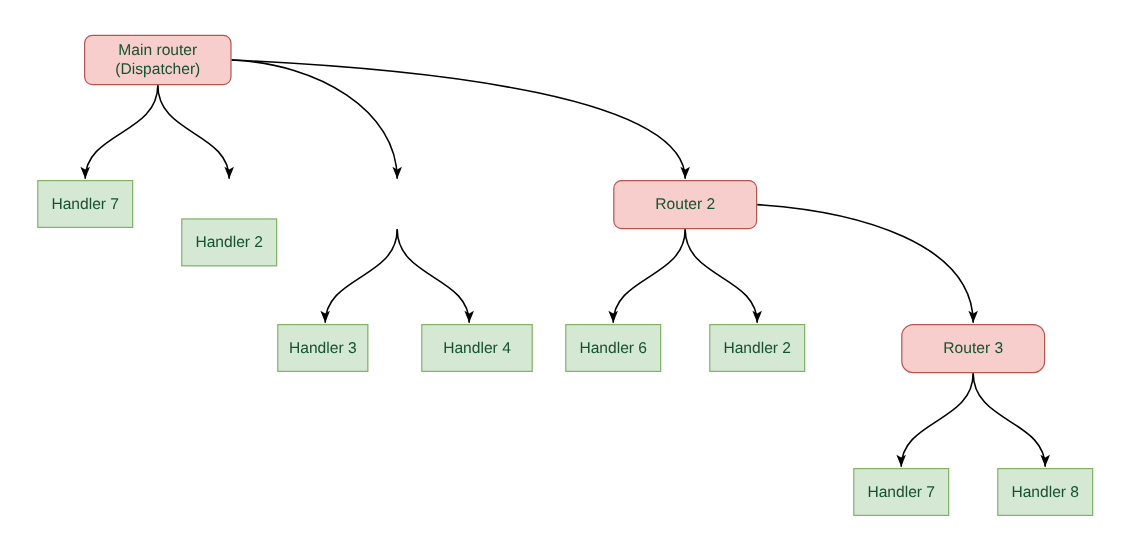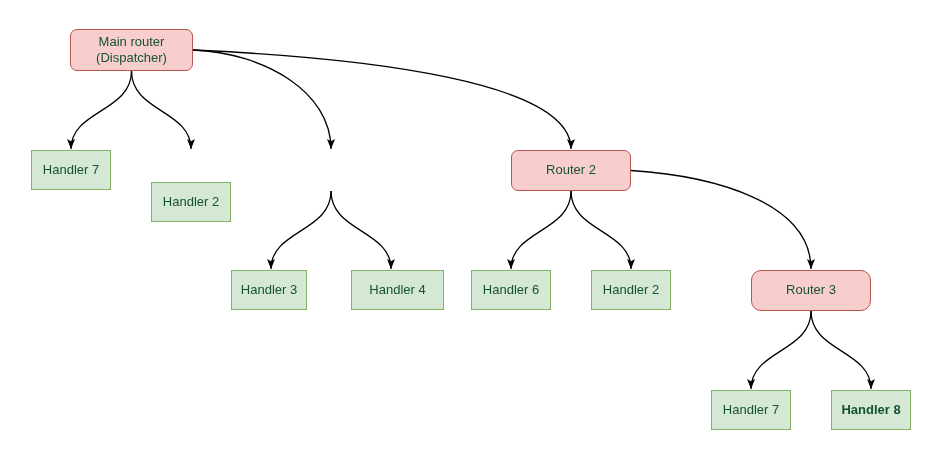--- a/index.html
+++ b/index.html
@@ -55,21 +55,21 @@
   #n-h1     { left: 31px;  top: 150px; width: 80px;  height: 40px; }
   #n-h2     { left: 151px; top: 150px; width: 80px;  height: 40px; margin-top: 32px; }
   #n-r1     { left: 271px; top: 150px; width: 120px; height: 41px; }
   #n-r2     { left: 511px; top: 150px; width: 120px; height: 41px; }
   #n-h3     { left: 231px; top: 270px; width: 76px;  height: 40px; }
   #n-h4     { left: 351px; top: 270px; width: 93px;  height: 40px; }
   #n-h5     { left: 471px; top: 270px; width: 80px;  height: 40px; }
   #n-h6     { left: 591px; top: 270px; width: 80px;  height: 40px; }
   #n-r3     { left: 751px; top: 270px; width: 120px; height: 41px; border-radius: 10px; }
   #n-h7     { left: 711px; top: 390px; width: 80px;  height: 40px; }
-  #n-h8     { left: 831px; top: 390px; width: 80px;  height: 40px; font-weight: bold; }
+  #n-h8     { left: 831px; top: 390px; width: 80px;  height: 40px; }
 </style>
 </head>
 <body>
 
 <div class="canvas">
 
   <svg class="edge-layer" viewBox="0 0 941 461" xmlns="http://www.w3.org/2000/svg">
     <defs>
       <marker id="arrow" viewBox="0 0 12 12" refX="11" refY="6" markerWidth="12" markerHeight="12" markerUnits="userSpaceOnUse" orient="auto">
         <path d="M1,2 L11,6 L1,10 L3.2,6 Z" fill="#000000"></path>

